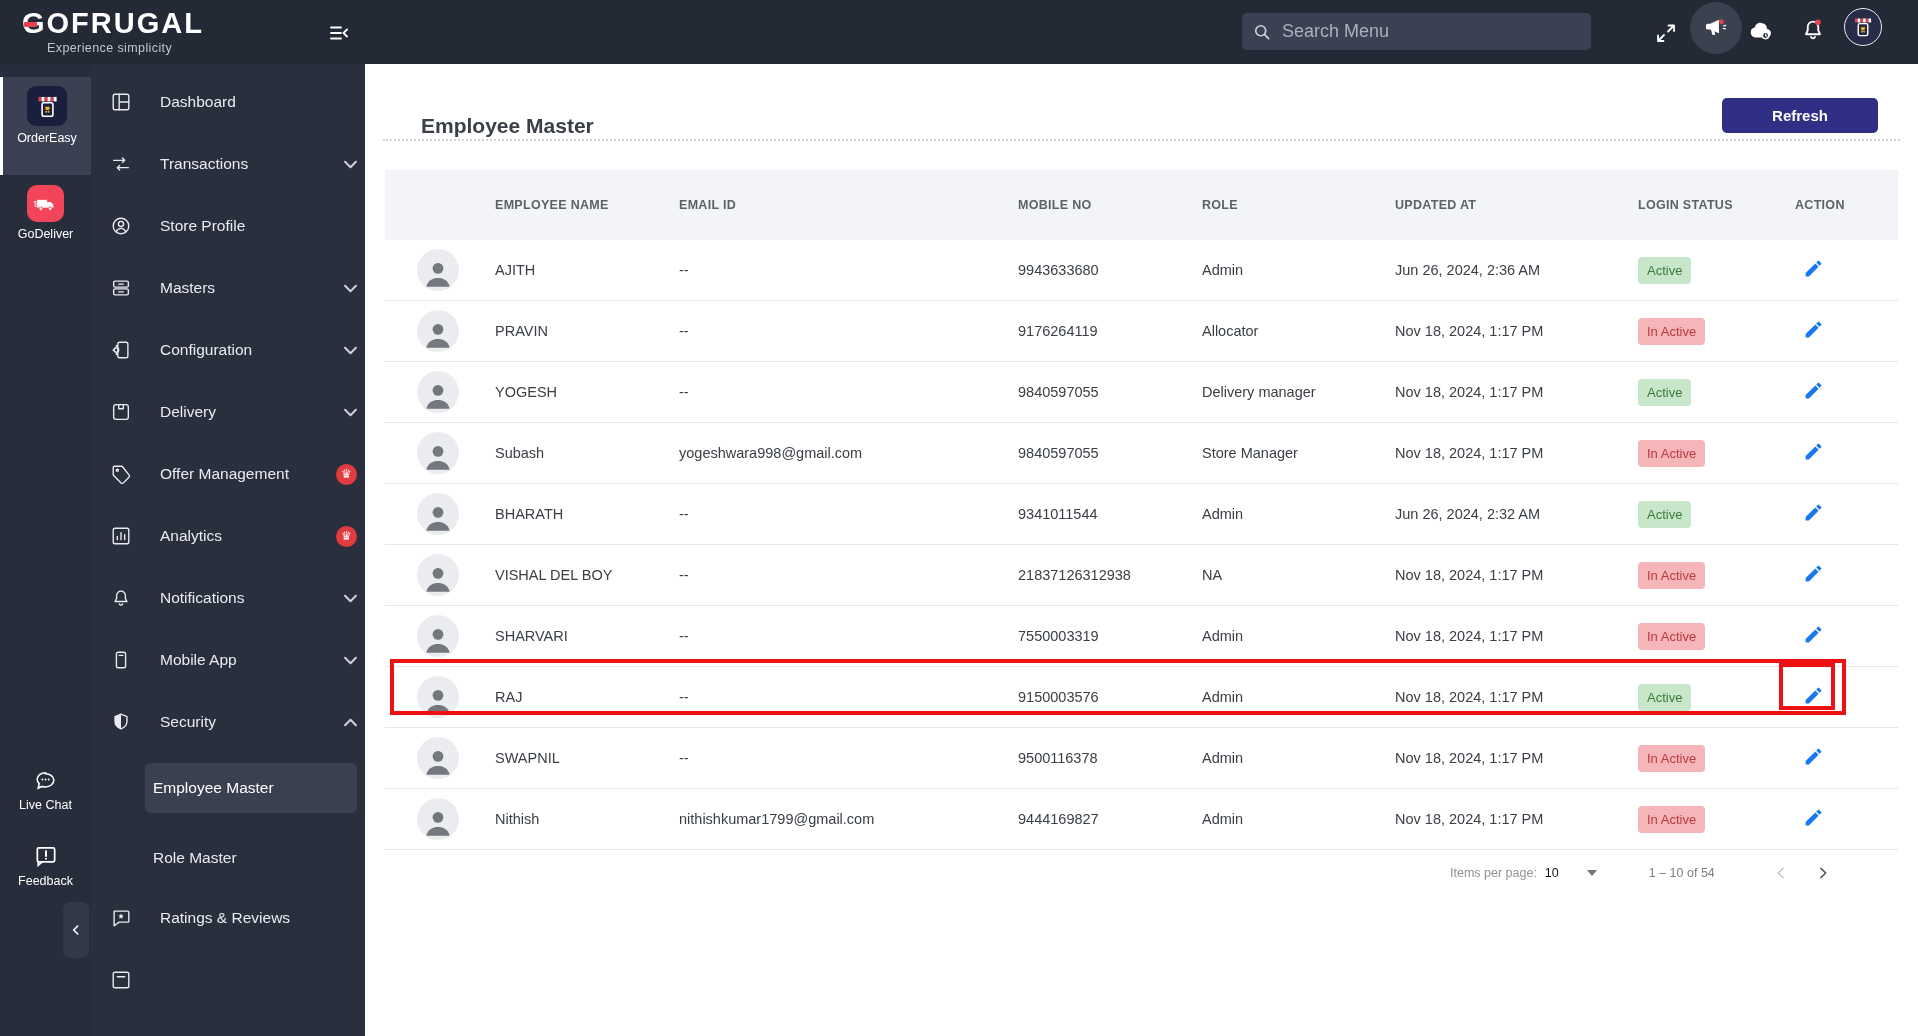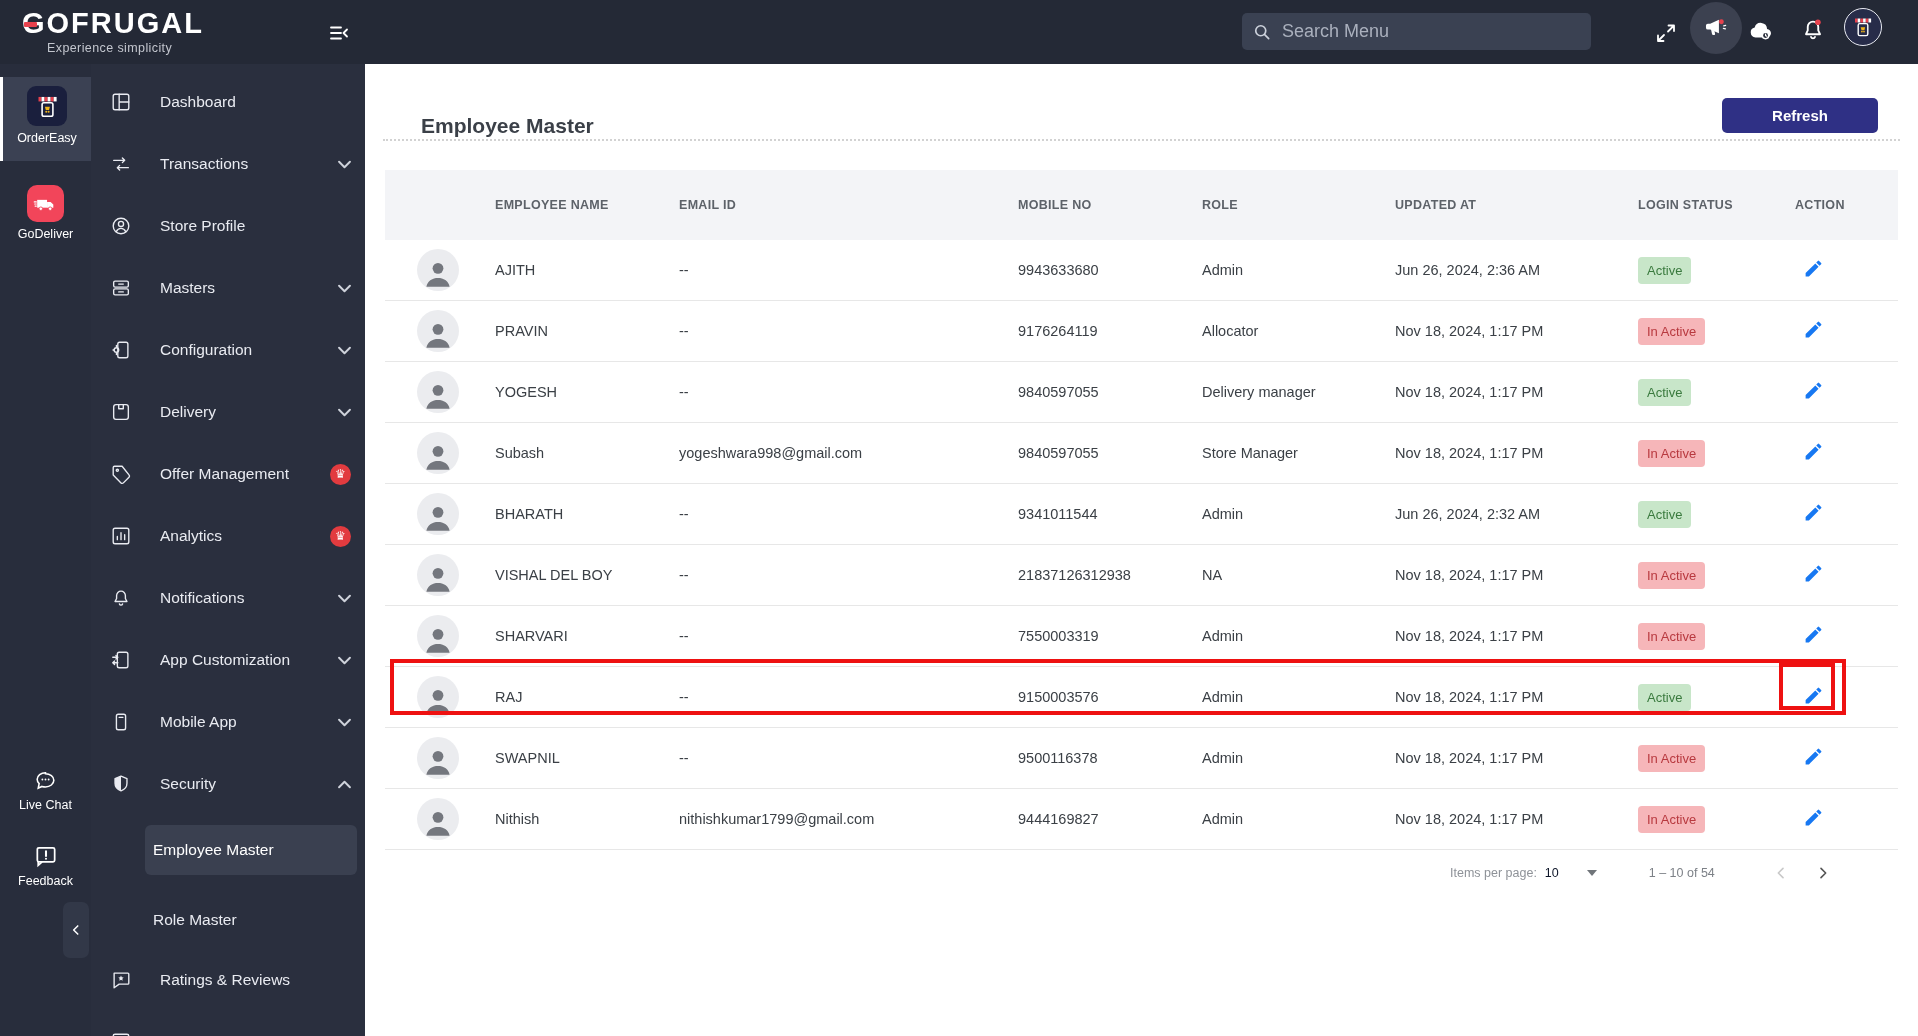--- a/index.html
+++ b/index.html
@@ -38,21 +38,21 @@
   .rail-tile{margin:9px auto 0;width:40px;height:40px;border-radius:9px;background:#1a1f3d;
              display:flex;align-items:center;justify-content:center}
   .rail-tile.red{background:var(--godeliver-red);width:37px;height:37px;border-radius:10px}
   .rail-label{font-size:12.5px;color:#fff;margin-top:5px}
   .rail-util{position:absolute;left:0;width:100%;text-align:center;cursor:pointer;color:#fff}
   .collapse-tab{position:absolute;left:63px;top:838px;width:26px;height:56px;background:#323848;border-radius:7px;
                 display:flex;align-items:center;justify-content:center;border:none;cursor:pointer}
   
   .sidebar{position:absolute;left:91px;top:64px;width:274px;bottom:0;background:var(--sidebar-bg);z-index:10;overflow:hidden}
   .nav{position:absolute;top:7px;left:0;right:0}
-  .nav-item{height:62px;display:flex;align-items:center;padding:0 14px 0 19px;gap:28px;color:var(--icon-fg);
+  .nav-item{height:62px;display:flex;align-items:center;padding:0 8px 0 19px;gap:28px;color:var(--icon-fg);
             font-size:15.5px;cursor:pointer}
   .nav-item .chev{margin-left:auto}
   .badge-crown{margin-left:auto;width:21px;height:21px;border-radius:50%;background:var(--crown-bg);color:#fff;
                font-size:12px;display:flex;align-items:center;justify-content:center;line-height:1}
   .nav-sub{height:50px;margin:10px 8px 0 54px;display:flex;align-items:center;padding-left:8px;
            font-size:15.5px;color:var(--icon-fg);border-radius:6px;cursor:pointer}
   .nav-sub.selected{background:var(--submenu-hl);color:#fff}
   .nav-sub + .nav-sub{margin-top:16px;height:58px}
   svg.ic{display:block}
   
@@ -156,21 +156,21 @@
           <rect x="17.5" y="3.5" width="2.6" height="4" fill="#fff"></rect>
         <rect x="7.2" y="8.6" width="9.6" height="12" rx="1.6" fill="none" stroke="#fff" stroke-width="1.4"></rect>
         <path d="M9.7 12.2h4.4l-.7 3h-2.9z" fill="#f0b418"></path>
         <circle cx="10.9" cy="16.6" r=".9" fill="#f0b418"></circle>
           <circle cx="13" cy="16.6" r=".9" fill="#f0b418"></circle>
       </svg>
     </button>
   </header>
 
   <nav class="rail">
-    <div class="rail-app selected" style="top:13px;height:84px">
+    <div class="rail-app selected" style="top:13px;height:98px">
       <div class="rail-tile">
         <svg class="ic" width="27" height="27" viewBox="0 0 24 24">
           <rect x="4" y="3.5" width="2.7" height="4" fill="#e8414d"></rect>
             <rect x="6.7" y="3.5" width="2.7" height="4" fill="#fff"></rect>
           <rect x="9.4" y="3.5" width="2.7" height="4" fill="#e8414d"></rect>
             <rect x="12.1" y="3.5" width="2.7" height="4" fill="#fff"></rect>
           <rect x="14.8" y="3.5" width="2.7" height="4" fill="#e8414d"></rect>
             <rect x="17.5" y="3.5" width="2.6" height="4" fill="#fff"></rect>
           <rect x="7.2" y="8.6" width="9.6" height="12" rx="1.6" fill="none" stroke="#fff" stroke-width="1.4"></rect>
           <path d="M9.7 12.2h4.4l-.7 3h-2.9z" fill="#f0b418"></path>
@@ -318,32 +318,20 @@
             </g>
           </svg>
           <span>Notifications</span>
           <svg class="ic chev" width="13" height="9" viewBox="0 0 12 8" fill="none" stroke="#cfd3db" stroke-width="1.8" stroke-linecap="round" stroke-linejoin="round">
             <path d="M1 1.5l5 5 5-5"></path>
           </svg>
         </div>
         <div class="nav-item">
           <svg class="ic" width="22" height="22" viewBox="0 0 24 24">
             <g fill="none" stroke="#e9ebf1" stroke-width="1.5" stroke-linecap="round" stroke-linejoin="round">
-              <rect x="8" y="3.5" width="11.5" height="17" rx="2"></rect>
-              <path d="M3 9h5.5M6.5 7l2 2-2 2M8.5 15H3M5 13l-2 2 2 2"></path>
-            </g>
-          </svg>
-          <span>App Customization</span>
-          <svg class="ic chev" width="13" height="9" viewBox="0 0 12 8" fill="none" stroke="#cfd3db" stroke-width="1.8" stroke-linecap="round" stroke-linejoin="round">
-            <path d="M1 1.5l5 5 5-5"></path>
-          </svg>
-        </div>
-        <div class="nav-item">
-          <svg class="ic" width="22" height="22" viewBox="0 0 24 24">
-            <g fill="none" stroke="#e9ebf1" stroke-width="1.5" stroke-linecap="round" stroke-linejoin="round">
               <rect x="7" y="3.5" width="10" height="17" rx="2"></rect>
               <path d="M10 7h4"></path>
             </g>
           </svg>
           <span>Mobile App</span>
           <svg class="ic chev" width="13" height="9" viewBox="0 0 12 8" fill="none" stroke="#cfd3db" stroke-width="1.8" stroke-linecap="round" stroke-linejoin="round">
             <path d="M1 1.5l5 5 5-5"></path>
           </svg>
         </div>
         <div class="nav-item">

